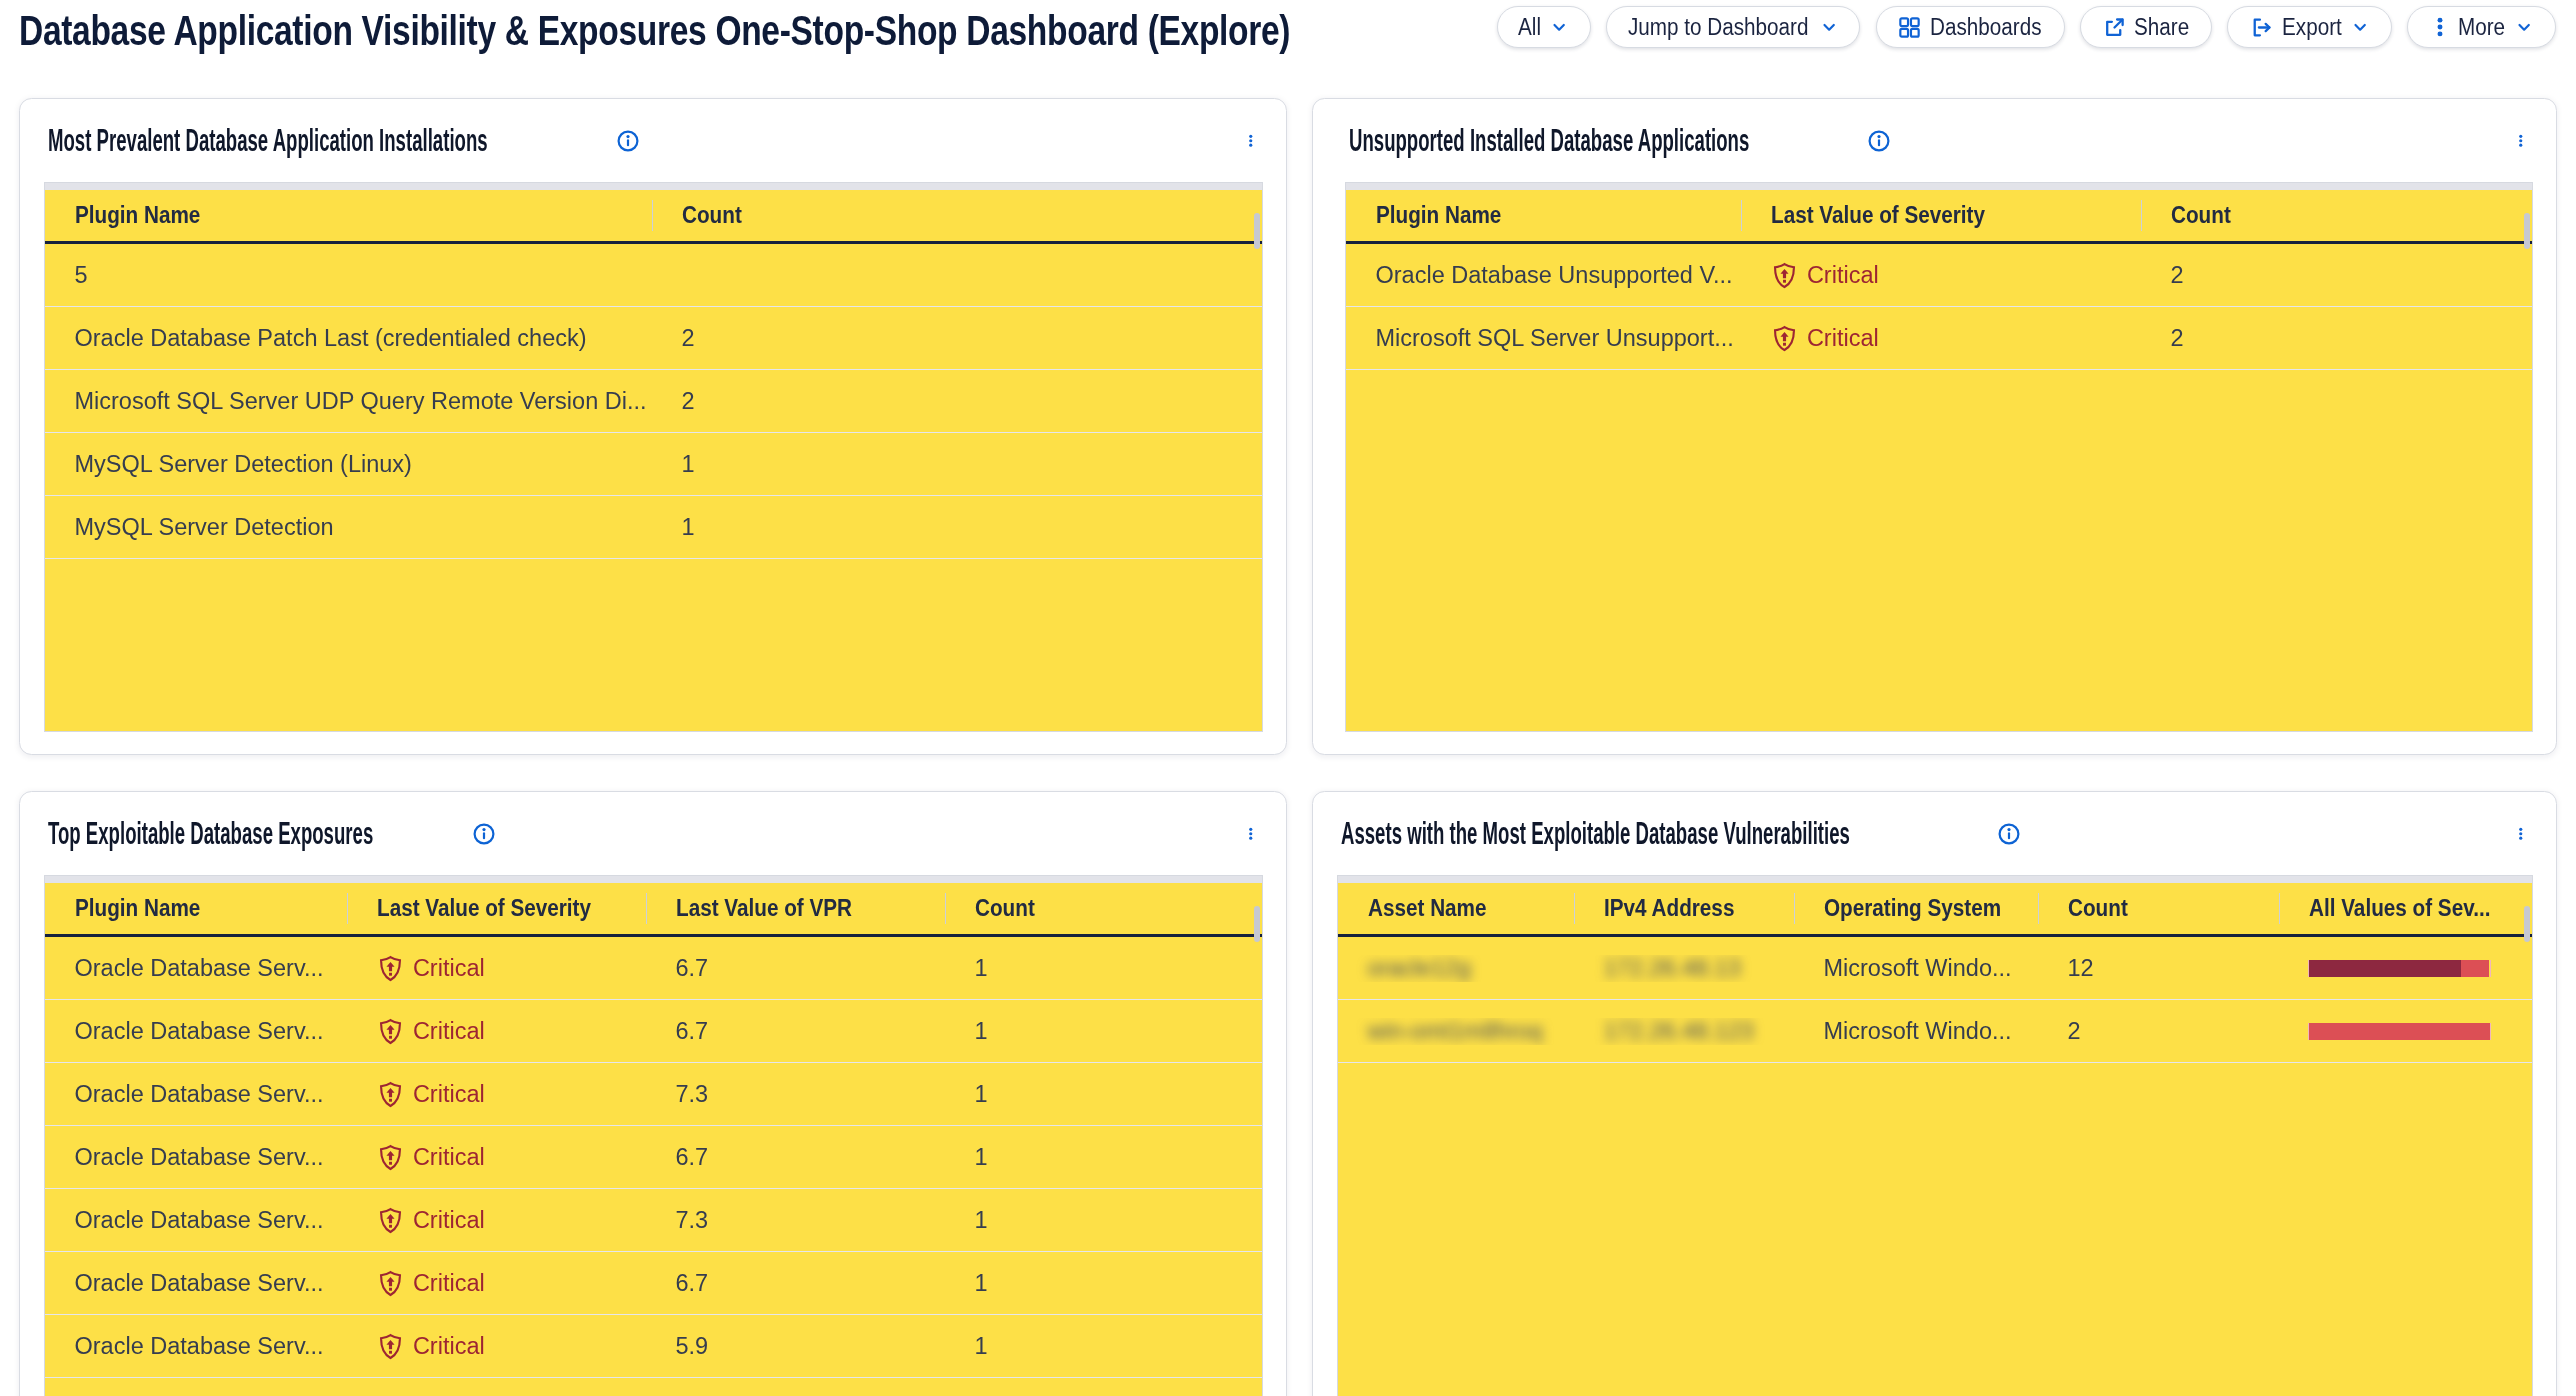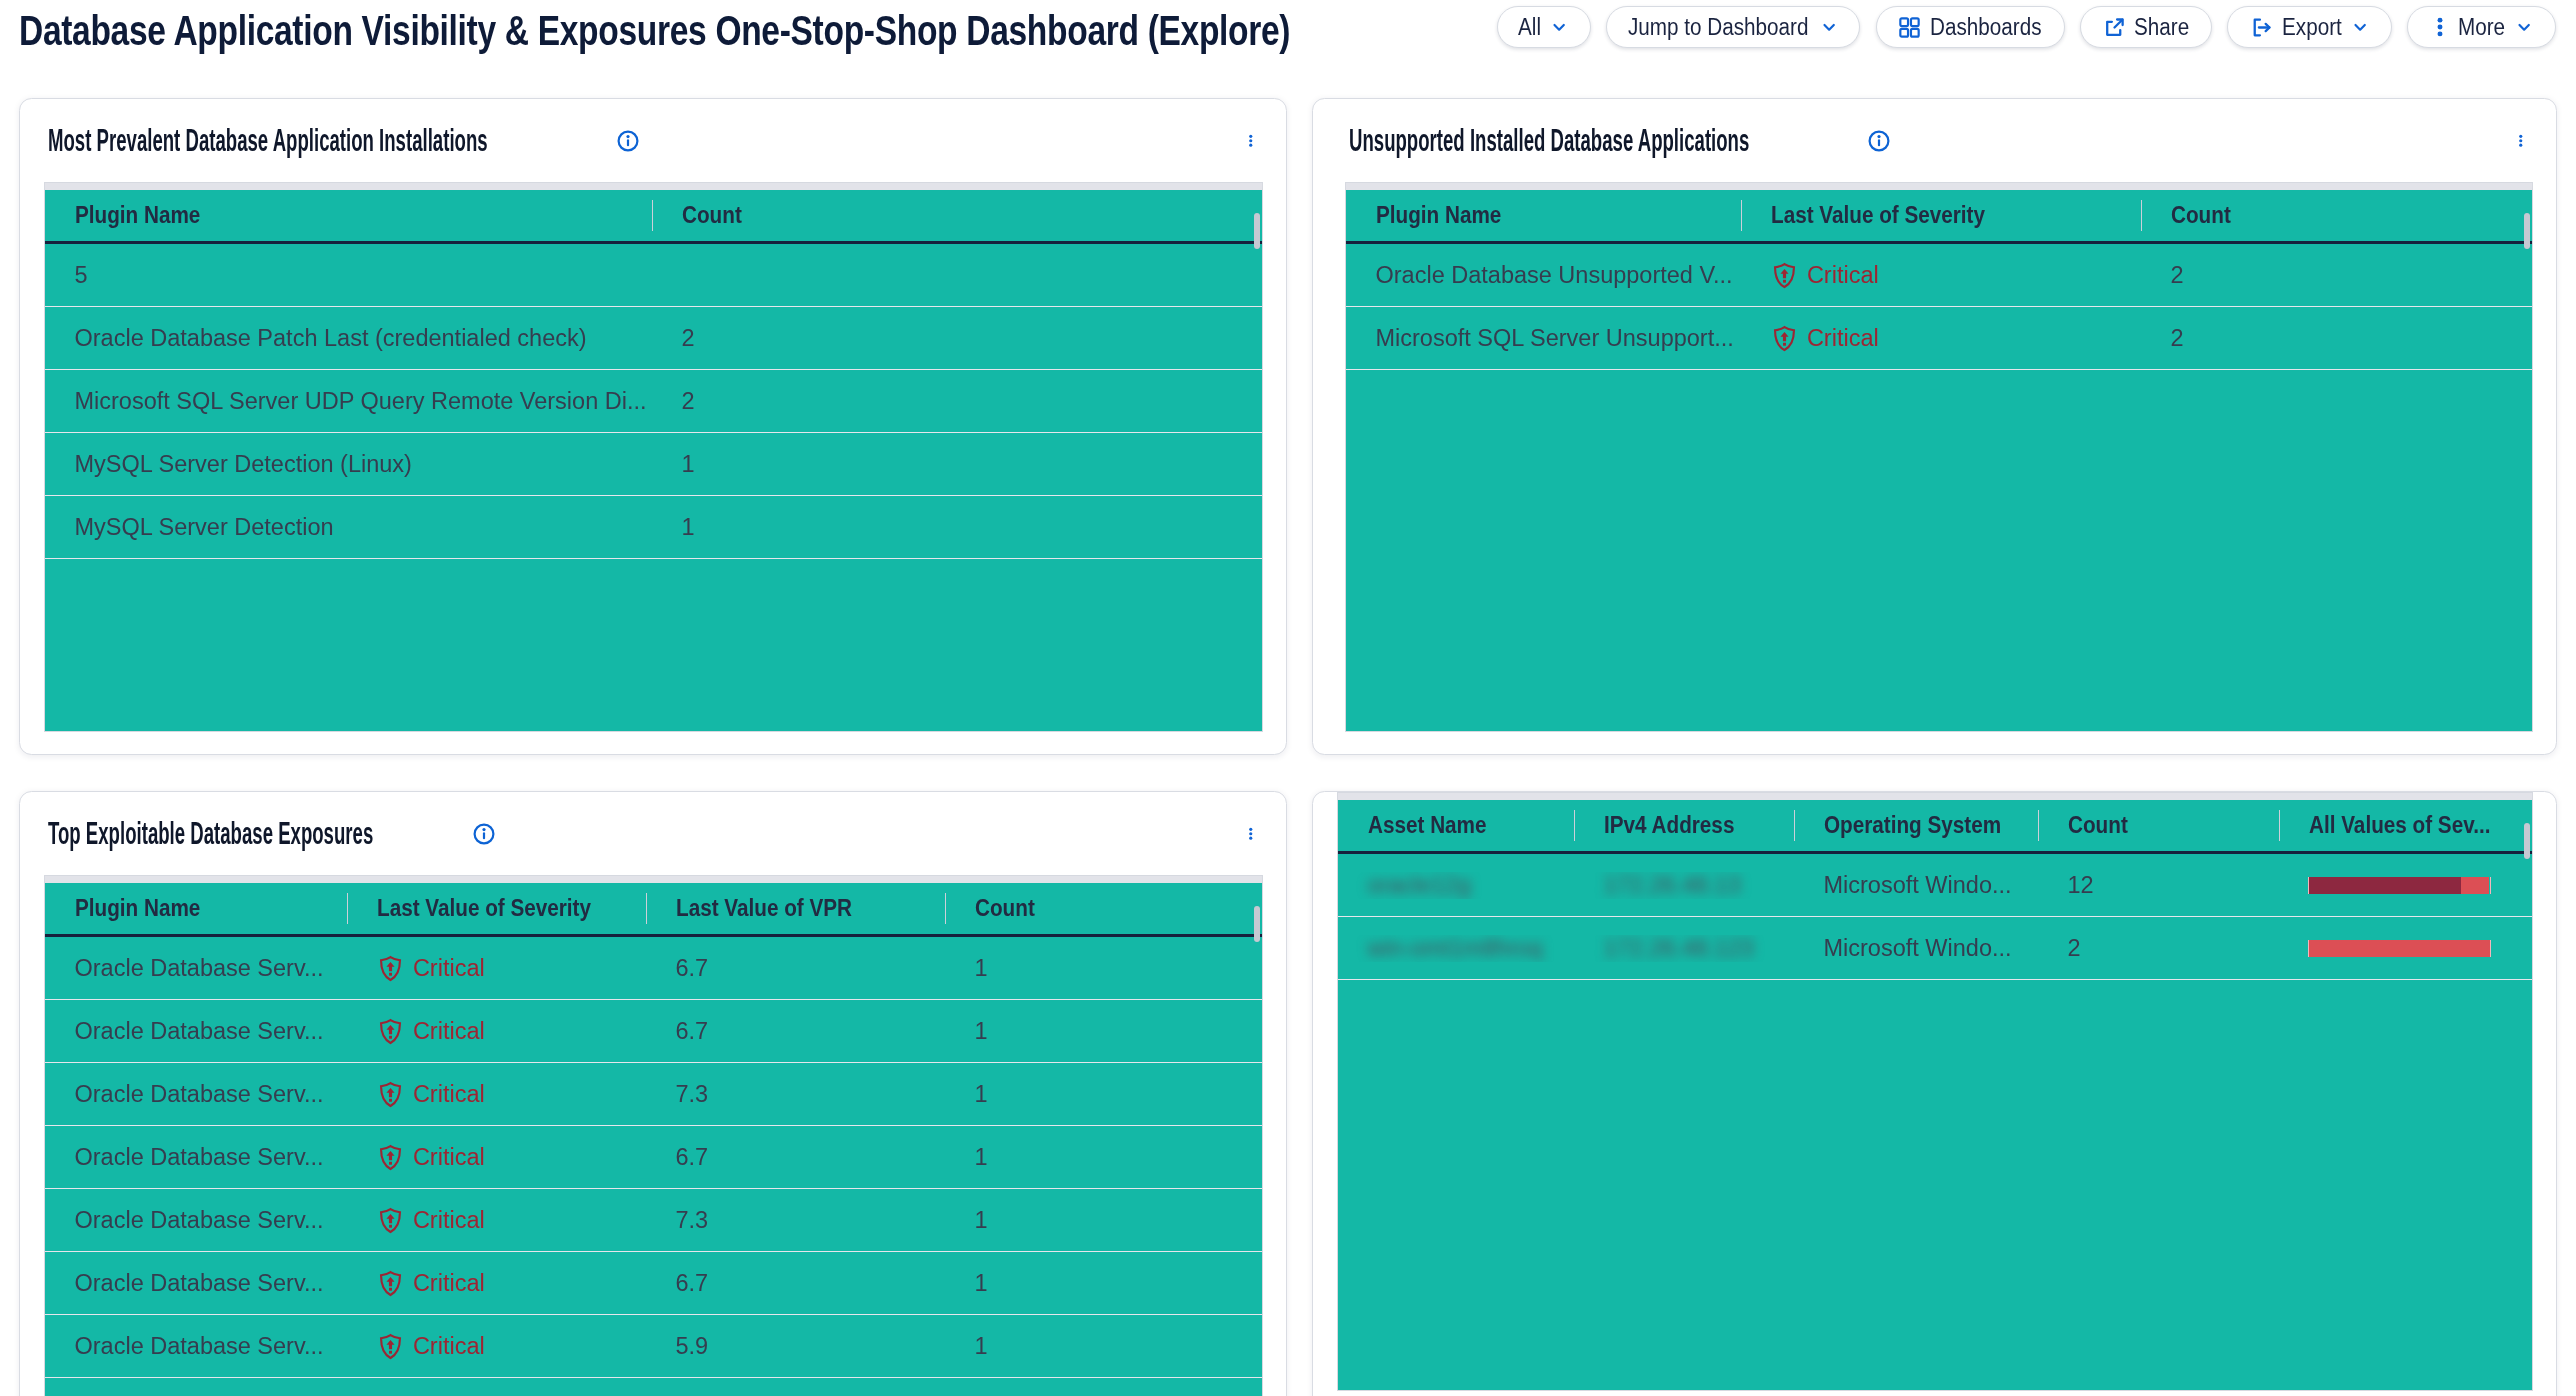--- a/index.html
+++ b/index.html
@@ -25,21 +25,21 @@
   #p3 { left:19px;   top:791px; width:1268px; height:704px; }
   #p4 { left:1312px; top:791px; width:1245px; height:704px; }
 
   .panel-head { height:83px; display:flex; align-items:center; padding:0 23.5px 0 28px; }
   .ptitle { font-size:31px; font-weight:700; color:#0f172a; white-space:nowrap; }
   .info { margin-left:12.5px; flex:none; cursor:pointer; }
   .spacer { flex:1; }
   .kebab { flex:none; cursor:pointer; padding:4.7px; }
 
   
-  .tablebox { position:relative; margin:0 23.5px; border:1.2px solid #d6d9e0; background:#14b8a6; overflow:hidden; }
+  .tablebox { position:relative; margin:0 23.5px; border:1.2px solid #d6d9e0; background:#fde047; overflow:hidden; }
   #p1 .tablebox, #p2 .tablebox { height:550px; }
   #p3 .tablebox, #p4 .tablebox { height:599px; }
   .hscroll { height:7px; background:#e2e3e9; }
   .vthumb { position:absolute; right:1.6px; top:30px; width:5.5px; height:36px;
     background:#c6c9d2; border-radius:3.1px; }
   .thead { display:flex; height:54px; align-items:center; border-bottom:3.1px solid #16213c; }
   .th { font-size:23px; font-weight:700; color:#222b42; padding-left:30px;
     white-space:nowrap; overflow:hidden; position:relative; height:100%;
     display:flex; align-items:center; }
   .th + .th::before { content:""; position:absolute; left:0; top:10.2px; bottom:10.2px;
@@ -350,20 +350,30 @@
           </svg>
         <span>Critical</span>
       </div>
       <div class="td c3">5.9</div>
       <div class="td c4">1</div>
     </div>
   </div>
 </div>
 
 <div class="panel" id="p4">
+  <div class="panel-head">
+    <span class="ptitle"><span style="display: inline-block; white-space: nowrap; transform: scaleX(0.6); transform-origin: left center; margin-right: -205px;">Assets with the Most Exploitable Database Vulnerabilities</span></span>
+    <svg class="info" width="24" height="24" viewBox="0 0 24 24">
+        <use href="#i-info"></use>
+      </svg>
+    <span class="spacer"></span>
+    <svg class="kebab" width="23.5" height="23.5" viewBox="0 0 24 24">
+        <use href="#i-kebab"></use>
+      </svg>
+  </div>
   <div class="tablebox">
     <div class="hscroll"></div>
     <div class="vthumb"></div>
     <div class="thead">
       <div class="th c1">
           <span style="display: inline-block; white-space: nowrap; transform: scaleX(0.9); transform-origin: left center; margin-right: -11.7px;">Asset Name</span>
         </div>
       <div class="th c2">
           <span style="display: inline-block; white-space: nowrap; transform: scaleX(0.9); transform-origin: left center; margin-right: -13px;">IPv4 Address</span>
         </div>

